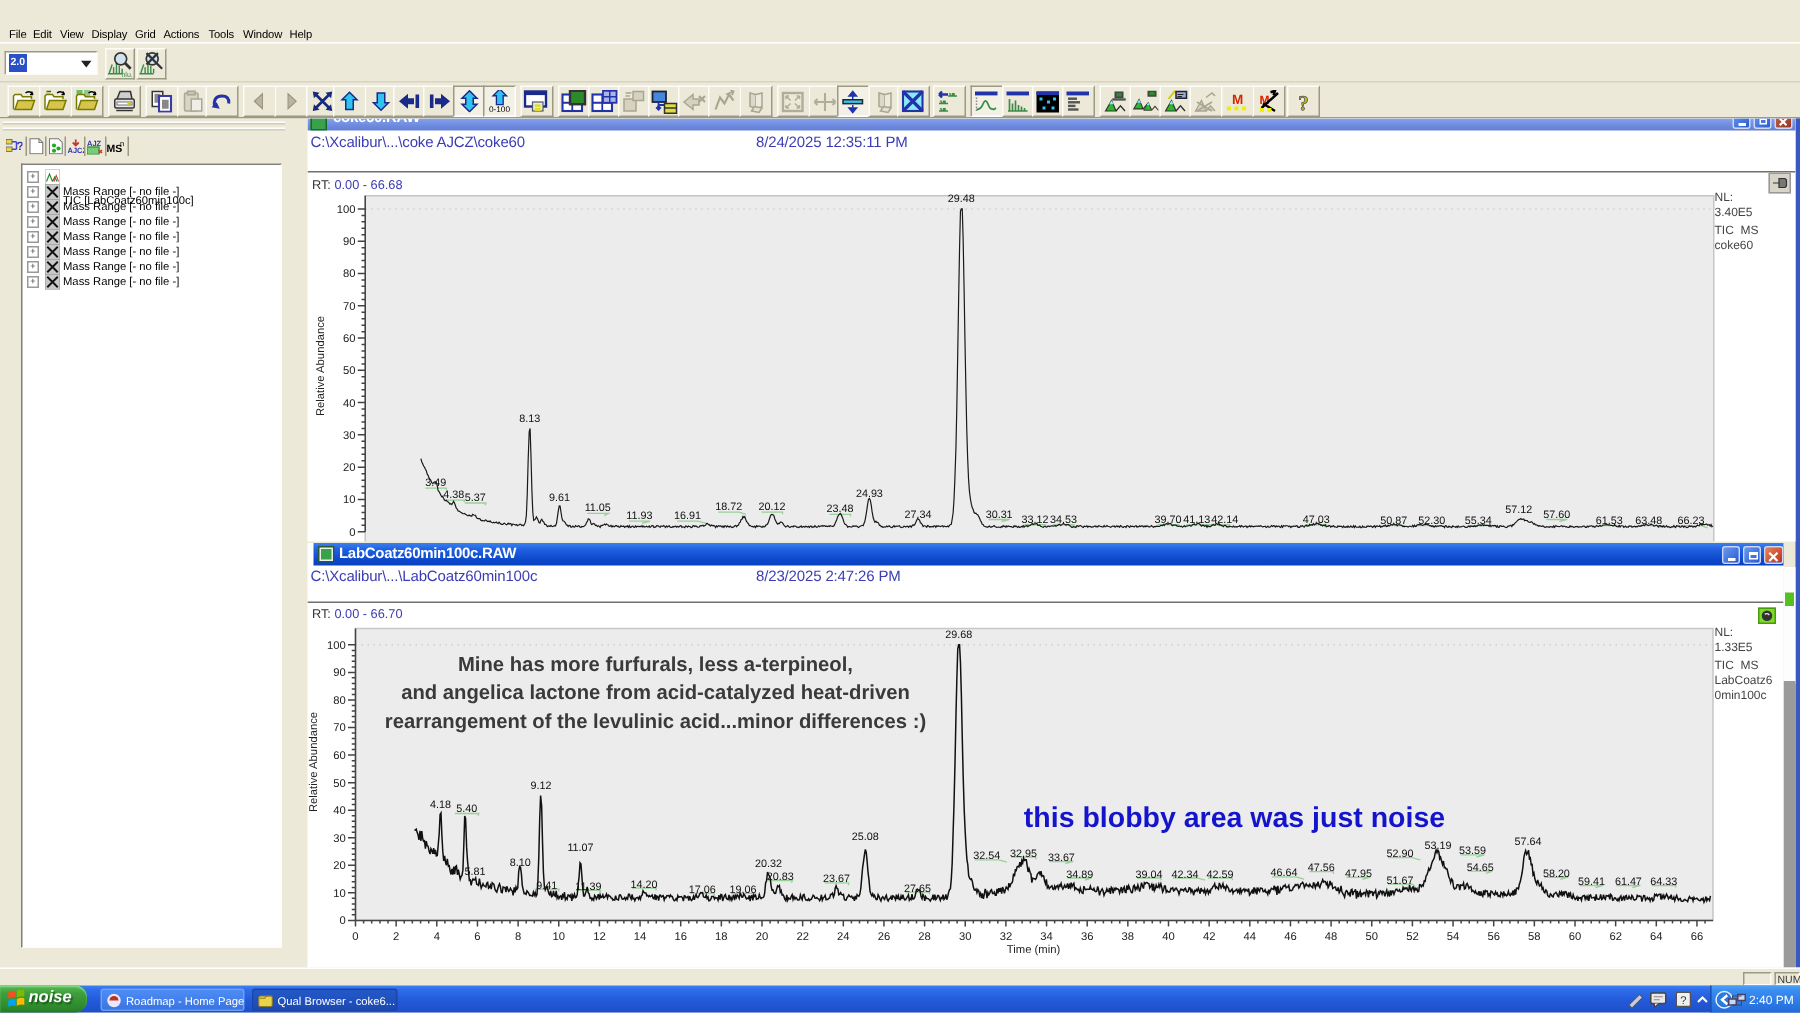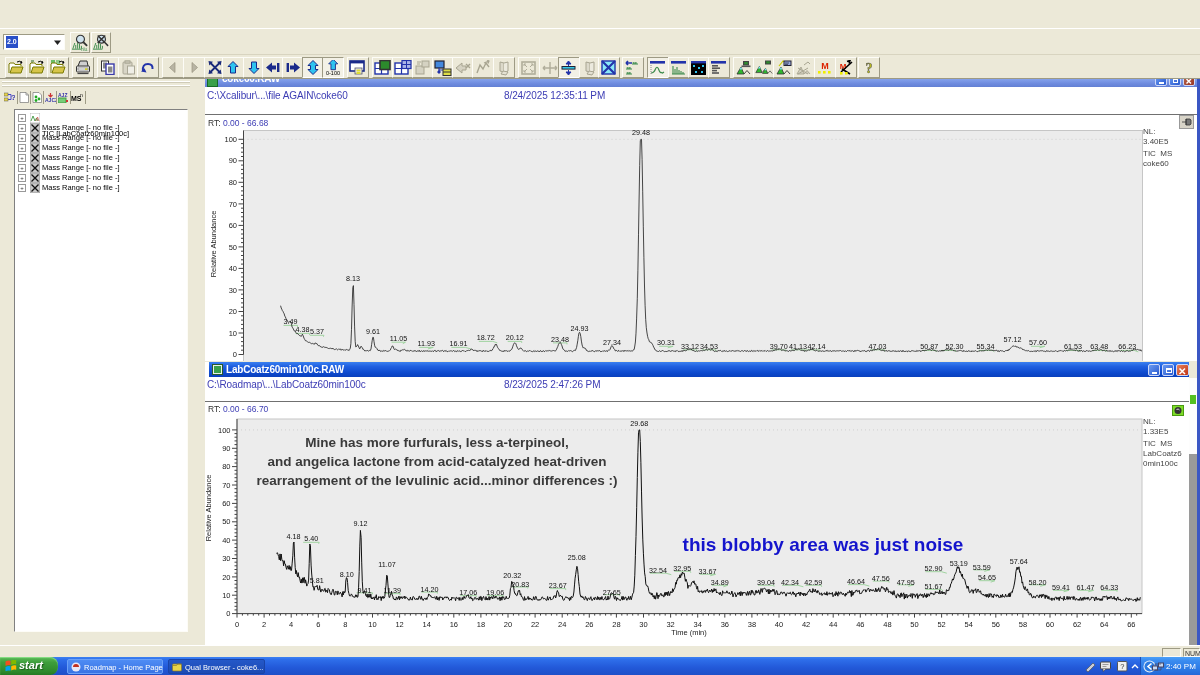--- a/index.html
+++ b/index.html
@@ -3,20 +3,31 @@
 * { margin:0; padding:0; box-sizing:border-box; }
 html,body { width:1200px; height:675px; overflow:hidden; font-family:"Liberation Sans",sans-serif; }
 .abs { position:absolute; }
 .tbb { position:absolute; top:2px; width:22px; height:21px; background:#ece9d8; border:1px solid; display:flex; align-items:center; justify-content:center; }
 svg { display:block; }
 </style></head>
 <body>
 <div class="abs" style="left:0;top:0;width:1200px;height:675px;background:#ece9d8;">
 
 
+<div class="abs" style="left:0;top:15px;width:1200px;height:13px;background:#ece9d8;font:7.5px 'Liberation Sans';letter-spacing:-0.1px;color:#000;">
+  <span class="abs" style="left:6px;top:3px;">File</span>
+  <span class="abs" style="left:22px;top:3px;">Edit</span>
+  <span class="abs" style="left:40px;top:3px;">View</span>
+  <span class="abs" style="left:61px;top:3px;">Display</span>
+  <span class="abs" style="left:90px;top:3px;">Grid</span>
+  <span class="abs" style="left:109px;top:3px;">Actions</span>
+  <span class="abs" style="left:139px;top:3px;">Tools</span>
+  <span class="abs" style="left:162px;top:3px;">Window</span>
+  <span class="abs" style="left:193px;top:3px;">Help</span>
+</div>
 
 <div class="abs" style="left:0;top:28px;width:1200px;height:26px;background:#ece9d8;border-top:1px solid #fff;">
   <div class="abs" style="left:3px;top:5px;width:62px;height:16px;background:#fff;border:1px solid;border-color:#9d9a84 #fdfcf7 #fdfcf7 #9d9a84;">
     <div class="abs" style="left:2px;top:1px;width:12px;height:12px;background:#2a50c8;color:#fff;font:bold 7px 'Liberation Sans';padding:2px 0 0 1px;">2.0</div>
     <svg class="abs" style="left:49px;top:3px;" width="10" height="9">
           <path d="M1,2.5 l7,0 -3.5,4.5 Z" fill="#222"></path>
         </svg>
   </div>
   <div class="abs" style="left:70px;top:3px;width:20px;height:21px;border:1px solid;border-color:#fdfcf7 #9d9a84 #9d9a84 #fdfcf7;display:flex;align-items:center;justify-content:center;">
         <svg width="19" height="20" viewBox="0 0 19 20">
@@ -481,21 +492,21 @@
           </div>
       <div class="abs" style="left:964px;top:-5px;width:12px;height:12px;background:linear-gradient(135deg,#6a9af0,#2a5ad0);border:1px solid #cdd8f8;border-radius:2px;">
             <div class="abs" style="left:2.5px;top:4px;width:5px;height:4px;border:1px solid #fff;"></div>
           </div>
       <div class="abs" style="left:978px;top:-5px;width:12px;height:12px;background:linear-gradient(135deg,#b86a50,#993322);border:1px solid #cdd8f8;border-radius:2px;">
             <svg width="10" height="10">
               <path d="M2.5,4 L7,8.5 M7,4 L2.5,8.5" stroke="#fff" stroke-width="1.4"></path>
             </svg>
           </div>
     </div>
-    <div class="abs" style="left:2px;top:11px;font:10px 'Liberation Sans';letter-spacing:-0.1px;color:#3c3cb4;">C:\Xcalibur\...\file AGAIN\coke60</div>
+    <div class="abs" style="left:2px;top:11px;font:10px 'Liberation Sans';letter-spacing:-0.1px;color:#3c3cb4;">C:\Xcalibur\...\coke AJCZ\coke60</div>
     <div class="abs" style="left:299px;top:11px;font:10px 'Liberation Sans';letter-spacing:-0.1px;color:#3c3cb4;">8/24/2025 12:35:11 PM</div>
     <div class="abs" style="left:0;top:35px;width:992px;height:1px;background:#707070;"></div>
     <div class="abs" style="left:3px;top:39px;font:8.5px 'Liberation Sans';color:#333;text-align:right;">RT: <span style="color:#3c3cb4;">0.00 - 66.68</span></div>
     <div class="abs" style="left:974px;top:36px;width:15px;height:14px;background:#d8d4c8;border:1px solid #999;">
           <svg width="13" height="12">
             <path d="M2,6 l4,0 m0,-3 l0,6 m0,-6 l4,0 1,1 0,4 -1,1 -4,0 Z" fill="#777" stroke="#333" stroke-width="0.8"></path>
           </svg>
         </div>
     <div class="abs" style="left:1143px;top:0;"></div>
   </div>
@@ -642,21 +653,21 @@
           </div>
       <div class="abs" style="left:953px;top:1.5px;width:12px;height:12px;background:linear-gradient(135deg,#6a9af0,#2a5ad0);border:1px solid #cdd8f8;border-radius:2px;">
             <div class="abs" style="left:2.5px;top:3px;width:6px;height:5px;border:1px solid #fff;border-top-width:2px;"></div>
           </div>
       <div class="abs" style="left:967px;top:1.5px;width:13px;height:12px;background:linear-gradient(135deg,#e8825a,#c03315);border:1px solid #cdd8f8;border-radius:2px;">
             <svg width="11" height="10">
               <path d="M2.5,3.5 L8,9 M8,3.5 L2.5,9" stroke="#fff" stroke-width="1.5"></path>
             </svg>
           </div>
     </div>
-    <div class="abs" style="left:2px;top:17px;font:10px 'Liberation Sans';letter-spacing:-0.1px;color:#3c3cb4;">C:\Roadmap\...\LabCoatz60min100c</div>
+    <div class="abs" style="left:2px;top:17px;font:10px 'Liberation Sans';letter-spacing:-0.1px;color:#3c3cb4;">C:\Xcalibur\...\LabCoatz60min100c</div>
     <div class="abs" style="left:299px;top:17px;font:10px 'Liberation Sans';letter-spacing:-0.1px;color:#3c3cb4;">8/23/2025 2:47:26 PM</div>
     <div class="abs" style="left:0;top:39px;width:984px;height:1px;background:#707070;"></div>
     <div class="abs" style="left:3px;top:42px;font:8.5px 'Liberation Sans';color:#333;">RT: <span style="color:#3c3cb4;">0.00 - 66.70</span></div>
     <div class="abs" style="left:967px;top:43px;width:12px;height:11px;background:#7ddc28;border:1px solid #4a9a10;">
           <svg width="10" height="9">
             <circle cx="5" cy="4.5" r="3.5" fill="#333"></circle>
             <path d="M3.5,3.5 a2,1.5 0 0 1 3,0.5" stroke="#ddd" fill="none"></path>
           </svg>
         </div>
   </div>
@@ -1028,21 +1039,21 @@
 <div class="abs" style="left:0;top:657px;width:1200px;height:18px;background:linear-gradient(180deg,#3c82f2 0%,#2e6eea 15%,#2258d8 60%,#1e4fc8 100%);">
   <div class="abs" style="left:0;top:0;width:58px;height:18px;background:linear-gradient(180deg,#5aba58 0%,#3e9e3c 30%,#2e8a2c 80%,#257a24 100%);border-radius:0 8px 8px 0;box-shadow:inset 0 1px 1px #8adf88;">
     <svg class="abs" style="left:5px;top:3px;" width="12" height="12" viewBox="0 0 12 12">
           <g transform="skewY(-8)">
             <path d="M0.5,1.5 q2.5,-1 5,0 l0,4.4 q-2.5,-1 -5,0 Z" fill="#f25022"></path>
             <path d="M6.2,1.5 q2.5,-1 5,0 l0,4.4 q-2.5,-1 -5,0 Z" fill="#7fba00"></path>
             <path d="M0.5,7 q2.5,-1 5,0 l0,4.4 q-2.5,-1 -5,0 Z" fill="#00a4ef"></path>
             <path d="M6.2,7 q2.5,-1 5,0 l0,4.4 q-2.5,-1 -5,0 Z" fill="#ffb900"></path>
           </g>
         </svg>
-    <div class="abs" style="left:19px;top:2px;font:bold italic 11px 'Liberation Sans';color:#fff;text-shadow:1px 1px 1px #1a5a1a;">start</div>
+    <div class="abs" style="left:19px;top:2px;font:bold italic 11px 'Liberation Sans';color:#fff;text-shadow:1px 1px 1px #1a5a1a;">noise</div>
   </div>
   <div class="abs" style="left:67px;top:1.5px;width:96px;height:15px;background:linear-gradient(180deg,#4e8cf4,#3a74e4);border-radius:2px;border:1px solid #6aa0f8;">
     <svg class="abs" style="left:3px;top:2px;" width="10" height="10">
           <circle cx="5" cy="5" r="4.5" fill="#e8e8f8"></circle>
           <path d="M2,5 a3,3 0 0 1 6,0" fill="#c03020"></path>
         </svg>
     <div class="abs" style="left:16px;top:3px;font:7.5px 'Liberation Sans';color:#fff;white-space:nowrap;">Roadmap - Home Page</div>
   </div>
   <div class="abs" style="left:168px;top:1.5px;width:97px;height:15px;background:linear-gradient(180deg,#2458c8,#1c4ab4);border-radius:2px;border:1px solid #1a44a8;">
     <svg class="abs" style="left:3px;top:2.5px;" width="10" height="10">

